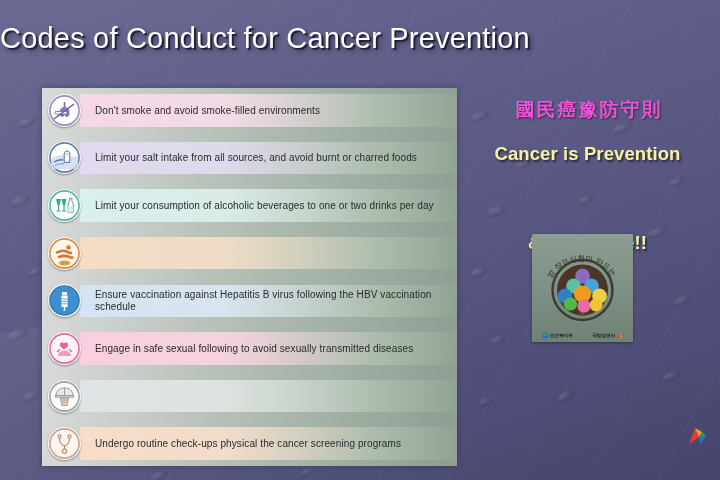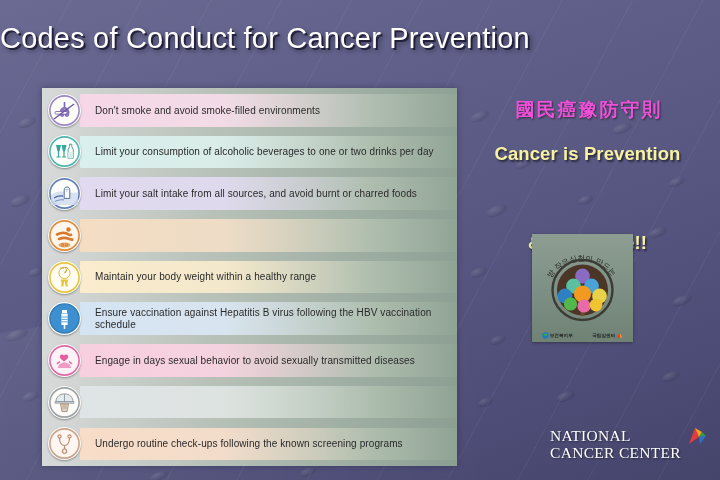--- a/index.html
+++ b/index.html
@@ -237,79 +237,66 @@
           <path d="M15.5 12c3 0 5 2.4 5 5.6 0 2.8-1 4.4-2.6 4.4-1.5 0-2.4-1.3-2.4-3.2z" fill="#8b76bd"></path>
           <rect x="6" y="16.5" width="12" height="2.6" rx="1" fill="#ffffff" stroke="#6f5ca0" stroke-width=".8"></rect>
           <line x1="5" y1="24" x2="25" y2="9" stroke="#6f5ca0" stroke-width="1.5"></line>
         </svg>
       </div>
       <div class="row-text">Don't smoke and avoid smoke-filled environments</div>
     </div>
 
 
     <div class="row">
-      <div class="band" style="background:linear-gradient(90deg,#d9f0ee 0%,#d9ece8 38%,rgba(198,214,194,0.4) 78%,rgba(164,188,164,0.12) 100%)"></div>
-      <div class="icon">
-        <svg width="31" height="31" viewBox="0 0 31 31">
-          <circle cx="15.5" cy="15.5" r="14.6" fill="#fdfdfb" stroke="#4fb6ae" stroke-width="1.6"></circle>
-          <path d="M7 9h5l-1.2 5.2a1.3 1.3 0 0 1-2.6 0z" fill="#35a79c"></path>
-          <path d="M9.5 14.5v6M7.5 21h4" stroke="#35a79c" stroke-width="1.2"></path>
-          <path d="M12.5 9h5l-1.2 5.2a1.3 1.3 0 0 1-2.6 0z" fill="#35a79c"></path>
-          <path d="M15 14.5v6M13 21h4" stroke="#35a79c" stroke-width="1.2"></path>
-          <path d="M20.6 8.2h2.2v2.4l1.5 3.2v8.4h-5.2v-8.4l1.5-3.2z" fill="#ffffff" stroke="#4a9e96" stroke-width="1"></path>
-          <path d="M19.1 16h5.2v6.2h-5.2z" fill="#d4efec"></path>
-        </svg>
-      </div>
-      <div class="row-text">Limit your consumption of alcoholic beverages to one or two drinks per day</div>
-    </div>
-
-    <div class="row">
       <div class="band" style="background:linear-gradient(90deg,#e2daf0 0%,#ded9ec 38%,rgba(198,212,194,0.4) 78%,rgba(164,188,164,0.12) 100%)"></div>
       <div class="icon">
         <svg width="31" height="31" viewBox="0 0 31 31">
           <circle cx="15.5" cy="15.5" r="14.6" fill="#fdfdfb" stroke="#5f7fb5" stroke-width="1.6"></circle>
           <path d="M2 17c4-3 8-4 13-3.5 5 .5 9 2.5 14 .5v13H2z" fill="#cdd9ee" opacity=".8"></path>
           <path d="M18 9c1.6 0 2.8 1.2 2.8 2.8v8.6h-5.6v-8.6C15.2 10.2 16.4 9 18 9z" fill="#ffffff" stroke="#4f6ea3" stroke-width="1"></path>
           <circle cx="17" cy="11.6" r=".5" fill="#4f6ea3"></circle>
           <circle cx="19" cy="11.6" r=".5" fill="#4f6ea3"></circle>
           <circle cx="18" cy="13" r=".5" fill="#4f6ea3"></circle>
           <path d="M5 20c3-2 6-2.6 9-2" stroke="#4a6ba6" stroke-width="1.3" fill="none"></path>
           <path d="M6 23.5c3-1.6 6-2 9-1.6" stroke="#6f8ec0" stroke-width="1" fill="none"></path>
         </svg>
       </div>
       <div class="row-text">Limit your salt intake from all sources, and avoid burnt or charred foods</div>
     </div>
 
     <div class="row">
+      <div class="band" style="background:linear-gradient(90deg,#d9f0ee 0%,#d9ece8 38%,rgba(198,214,194,0.4) 78%,rgba(164,188,164,0.12) 100%)"></div>
+      <div class="icon">
+        <svg width="31" height="31" viewBox="0 0 31 31">
+          <circle cx="15.5" cy="15.5" r="14.6" fill="#fdfdfb" stroke="#4fb6ae" stroke-width="1.6"></circle>
+          <path d="M7 9h5l-1.2 5.2a1.3 1.3 0 0 1-2.6 0z" fill="#35a79c"></path>
+          <path d="M9.5 14.5v6M7.5 21h4" stroke="#35a79c" stroke-width="1.2"></path>
+          <path d="M12.5 9h5l-1.2 5.2a1.3 1.3 0 0 1-2.6 0z" fill="#35a79c"></path>
+          <path d="M15 14.5v6M13 21h4" stroke="#35a79c" stroke-width="1.2"></path>
+          <path d="M20.6 8.2h2.2v2.4l1.5 3.2v8.4h-5.2v-8.4l1.5-3.2z" fill="#ffffff" stroke="#4a9e96" stroke-width="1"></path>
+          <path d="M19.1 16h5.2v6.2h-5.2z" fill="#d4efec"></path>
+        </svg>
+      </div>
+      <div class="row-text">Limit your consumption of alcoholic beverages to one or two drinks per day</div>
+    </div>
+
+    <div class="row">
       <div class="band" style="background:linear-gradient(90deg,#f4ddc3 0%,#eedcc6 38%,rgba(200,214,194,0.4) 78%,rgba(164,188,164,0.12) 100%)"></div>
       <div class="icon">
         <svg width="31" height="31" viewBox="0 0 31 31">
           <circle cx="15.5" cy="15.5" r="14.6" fill="#fdf6ec" stroke="#de8a3a" stroke-width="1.6"></circle>
           <circle cx="19.5" cy="9.5" r="2.2" fill="#d9772a"></circle>
           <path d="M8 14.5c3-1.5 6-2.4 9-1.2 2 .8 3.4 2 5 1.6" stroke="#d9772a" stroke-width="2.6" fill="none" stroke-linecap="round"></path>
           <path d="M10 19c3-1.2 6-1.6 9-.6 1.8.6 3 1.4 4.4 1.2" stroke="#d9772a" stroke-width="2.6" fill="none" stroke-linecap="round"></path>
           <ellipse cx="15.5" cy="25" rx="6" ry="2.6" fill="#e8a85e"></ellipse>
           <text x="15.5" y="26.2" font-size="3.4" text-anchor="middle" fill="#8a4e16" font-family="DejaVu Sans">건강</text>
         </svg>
       </div>
     </div>
 
-    <div class="row">
-      <div class="band" style="background:linear-gradient(90deg,#faeccc 0%,#f4e8cc 38%,rgba(200,214,194,0.4) 78%,rgba(164,188,164,0.12) 100%)"></div>
-      <div class="icon">
-        <svg width="31" height="31" viewBox="0 0 31 31">
-          <circle cx="15.5" cy="15.5" r="14.6" fill="#fffdf2" stroke="#e8c43c" stroke-width="1.6"></circle>
-          <circle cx="15.5" cy="11" r="5.6" fill="none" stroke="#d9b02c" stroke-width=".9"></circle>
-          <path d="M15.5 11l2.6-3.4" stroke="#c89a1e" stroke-width="1.2"></path>
-          <path d="M11.5 17.5c1.3 2.4 1.3 4.6.6 7h2.4c.2-2.6.4-4.2 1-5.4.6 1.2.8 2.8 1 5.4h2.4c-.7-2.4-.7-4.6.6-7z" fill="#e8c43c"></path>
-          <text x="15.5" y="6.6" font-size="2.6" text-anchor="middle" fill="#b9901a" font-family="DejaVu Sans" letter-spacing=".5">BODY</text>
-        </svg>
-      </div>
-      <div class="row-text">Maintain your body weight within a healthy range</div>
-    </div>
 
     <div class="row">
       <div class="band" style="background:linear-gradient(90deg,#d5e4f3 0%,#d8e4ef 38%,rgba(198,214,194,0.4) 78%,rgba(164,188,164,0.12) 100%)"></div>
       <div class="icon">
         <svg width="31" height="31" viewBox="0 0 31 31">
           <circle cx="15.5" cy="15.5" r="14.6" fill="#3d8fd0" stroke="#2f79b4" stroke-width="1.4"></circle>
           <path d="M13 7h5v3h-5z" fill="#ffffff"></path>
           <path d="M12.4 10.5h6.2v11.4h-6.2z" fill="#ffffff"></path>
           <path d="M15.5 21.9v4" stroke="#ffffff" stroke-width="1.6"></path>
           <path d="M12.4 14h6.2M12.4 16.4h6.2M12.4 18.8h6.2" stroke="#3d8fd0" stroke-width=".8"></path>
@@ -321,21 +308,21 @@
     <div class="row">
       <div class="band" style="background:linear-gradient(90deg,#f9cfe0 0%,#f4d2de 38%,rgba(200,214,194,0.4) 78%,rgba(164,188,164,0.12) 100%)"></div>
       <div class="icon">
         <svg width="31" height="31" viewBox="0 0 31 31">
           <circle cx="15.5" cy="15.5" r="14.6" fill="#fdf3f7" stroke="#e268a4" stroke-width="1.6"></circle>
           <path d="M15 10.6c-1-1.8-3.6-1.6-4.2.5-.5 1.8 1.4 3.6 4.2 5.4 2.8-1.8 4.7-3.6 4.2-5.4-.6-2.1-3.2-2.3-4.2-.5z" fill="#e35fa0"></path>
           <path d="M9 23c0-3.4 2.8-5.6 6.5-5.6S22 19.6 22 23z" fill="#ef9cc4"></path>
           <path d="M8 19c1.4-1.6 3-2.4 3-2.4M23 19c-1.4-1.6-3-2.4-3-2.4" stroke="#e268a4" stroke-width="1.3" fill="none"></path>
         </svg>
       </div>
-      <div class="row-text">Engage in days sexual behavior to avoid sexually transmitted diseases</div>
+      <div class="row-text">Engage in safe sexual following to avoid sexually transmitted diseases</div>
     </div>
 
     <div class="row">
       <div class="band" style="background:linear-gradient(90deg,#dfe4e6 0%,#dde3e0 38%,rgba(198,214,194,0.4) 78%,rgba(164,188,164,0.12) 100%)"></div>
       <div class="icon">
         <svg width="31" height="31" viewBox="0 0 31 31">
           <circle cx="15.5" cy="15.5" r="14.6" fill="#fdfcf9" stroke="#9aa2a6" stroke-width="1.6"></circle>
           <path d="M7 14.5c0-4.6 3.8-7.6 8.5-7.6S24 9.9 24 14.5z" fill="#e6e9ea" stroke="#8e979c" stroke-width="1"></path>
           <path d="M6 14.5h19v1.8H6z" fill="#c8cfd2" stroke="#8e979c" stroke-width=".7"></path>
           <path d="M15.5 7v7.5" stroke="#8e979c" stroke-width=".9"></path>
@@ -351,21 +338,21 @@
         <svg width="31" height="31" viewBox="0 0 31 31">
           <circle cx="15.5" cy="15.5" r="14.6" fill="#fdf6f1" stroke="#c9a18c" stroke-width="1.6"></circle>
           <circle cx="10.5" cy="8.5" r="1.6" fill="none" stroke="#b98a72" stroke-width="1.1"></circle>
           <circle cx="20.5" cy="8.5" r="1.6" fill="none" stroke="#b98a72" stroke-width="1.1"></circle>
           <path d="M10.5 10c0 5 2.5 7.5 5 7.5s5-2.5 5-7.5" fill="none" stroke="#b98a72" stroke-width="1.2"></path>
           <path d="M15.5 17.5v4" stroke="#b98a72" stroke-width="1.2"></path>
           <circle cx="15.5" cy="23.2" r="2.4" fill="#e8b9a1" stroke="#b98a72" stroke-width="1"></circle>
           <path d="M14.2 23.2h2.6M15.5 21.9v2.6" stroke="#ffffff" stroke-width=".9"></path>
         </svg>
       </div>
-      <div class="row-text">Undergo routine check-ups following the known screening programs</div>
+      <div class="row-text">Undergo routine check-ups physical the cancer screening programs</div>
     </div>
 
   </div>
 
   <div class="cn-line">國民癌豫防守則</div>
   <div class="slogan l1">Cancer is Prevention</div>
   <div class="slogan l2">&amp; Avoidable!!</div>
 
   <div class="emblem">
     <div class="emblem-inner">
@@ -402,24 +389,20 @@
         <b>국립암센터</b>
         <svg width="7" height="7" viewBox="0 0 10 10">
             <path d="M1 8L5 1l4 7z" fill="#e03a3a"></path>
             <path d="M5 1l4 7H6z" fill="#f5a623"></path>
           </svg>
       </span>
     </div>
   </div>
 
   <div class="ncc">
-    <div class="ncc-text">
-      <div>NATIONAL</div>
-      <div>CANCER CENTER</div>
-    </div>
     <div class="ncc-mark">
       <svg width="22" height="22" viewBox="0 0 22 22">
         <path d="M3 19L9 3l4 9z" fill="#e23b3b"></path>
         <path d="M9 3l4 9 3-5z" fill="#f2a21c"></path>
         <path d="M13 12l3-5 4 4z" fill="#2f9e4f"></path>
         <path d="M13 12l7-1-6 8z" fill="#2f6fc4"></path>
       </svg>
     </div>
   </div>
 

